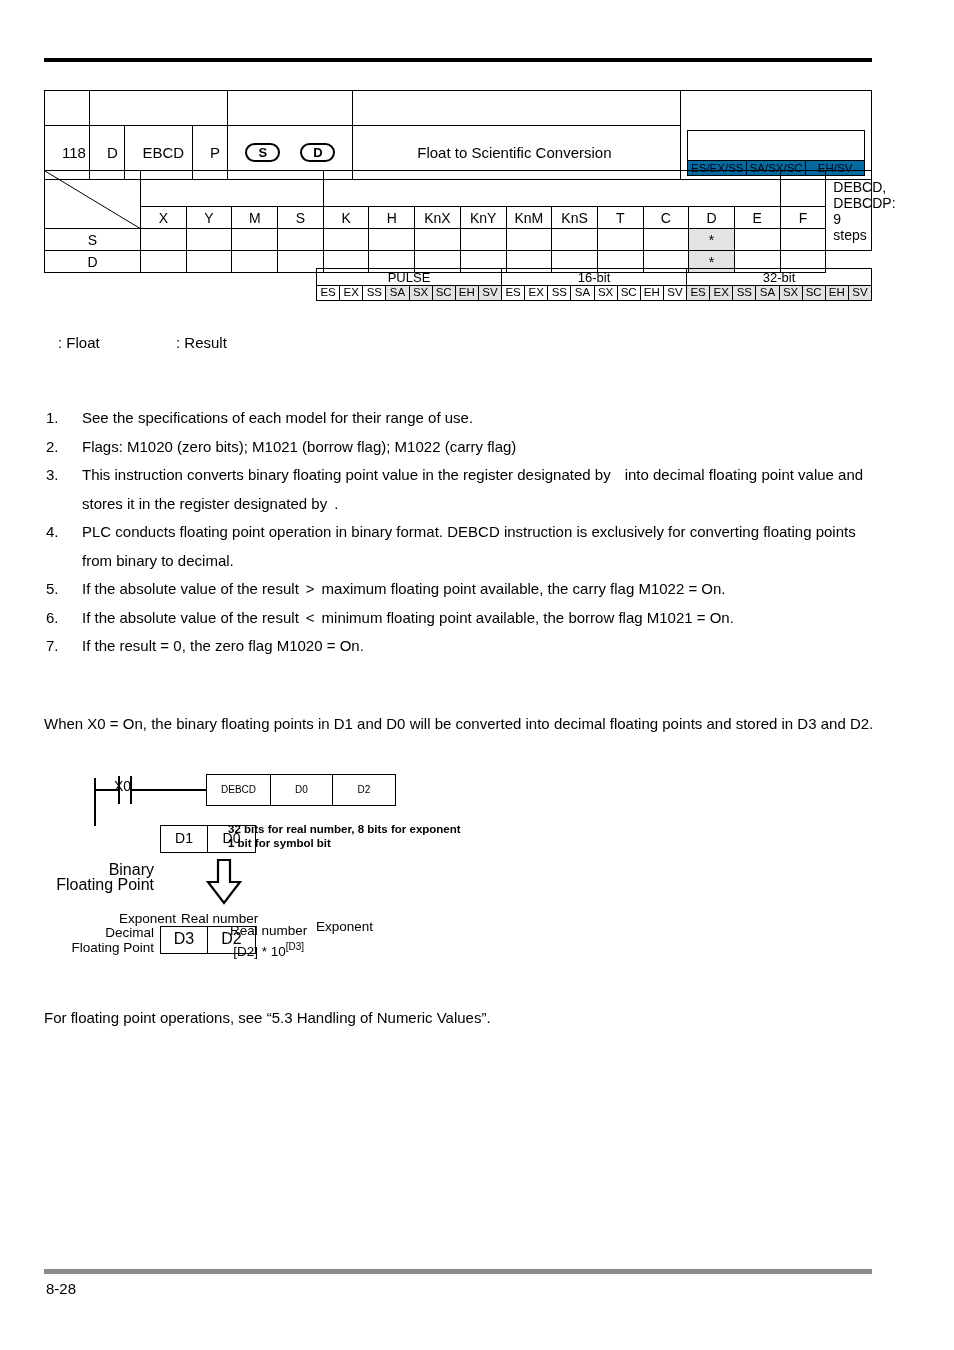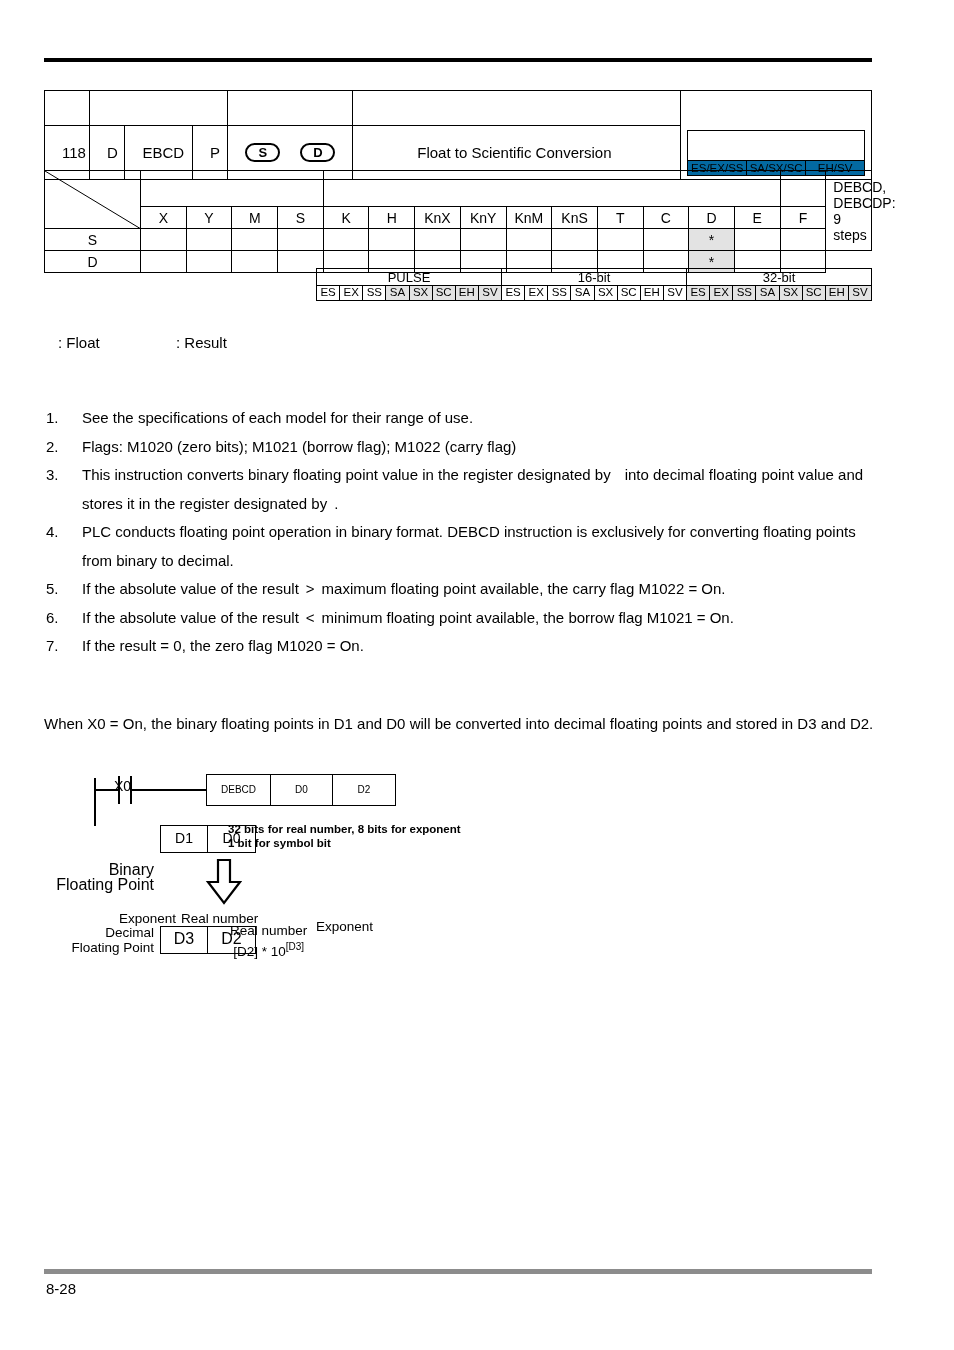--- a/index.html
+++ b/index.html
@@ -508,17 +508,18 @@
     </div>
 
     <div class="exp-lbl2">Exponent</div>
     <div class="formula">
       <span class="l1">Real number</span>
       <span class="l2"><span>[D2] * 10</span><sup>[D3]</sup></span>
     </div>
 
   </div>
 
+  <div class="footnote">For floating point operations, see “5.3 Handling of Numeric Values”.</div>
 
   <div class="foot-rule"></div>
   <div class="page-num">8-28</div>
 
 </div>
 
 </body></html>

